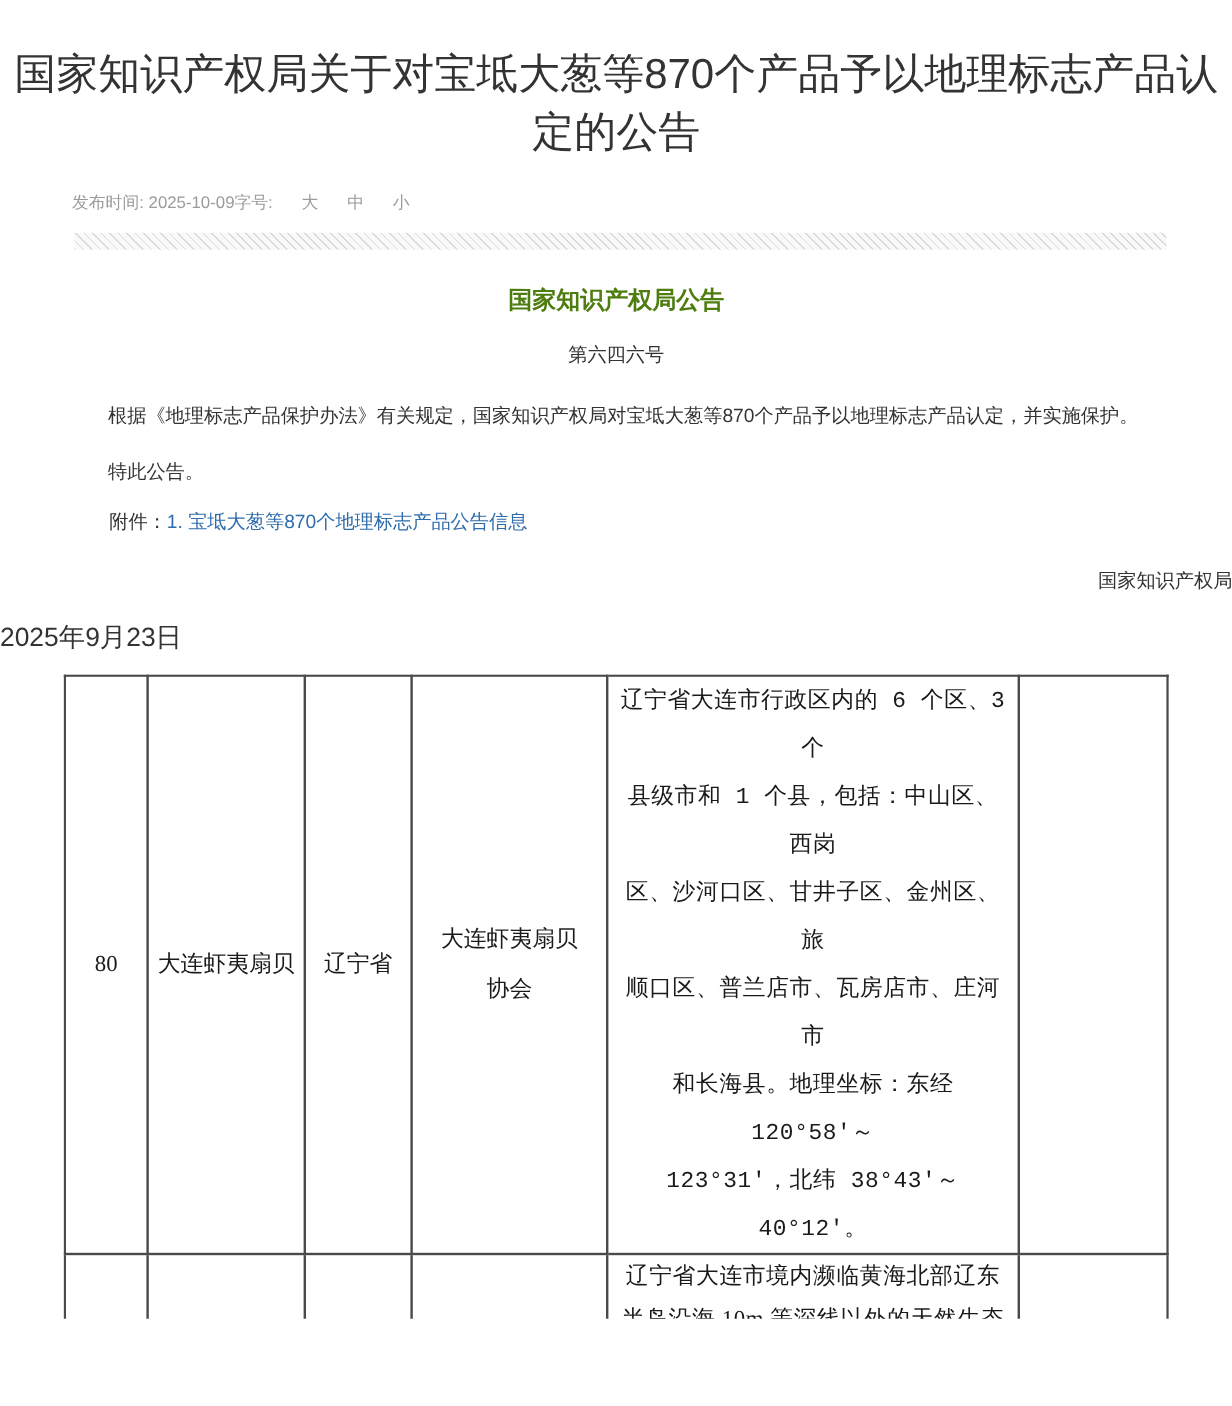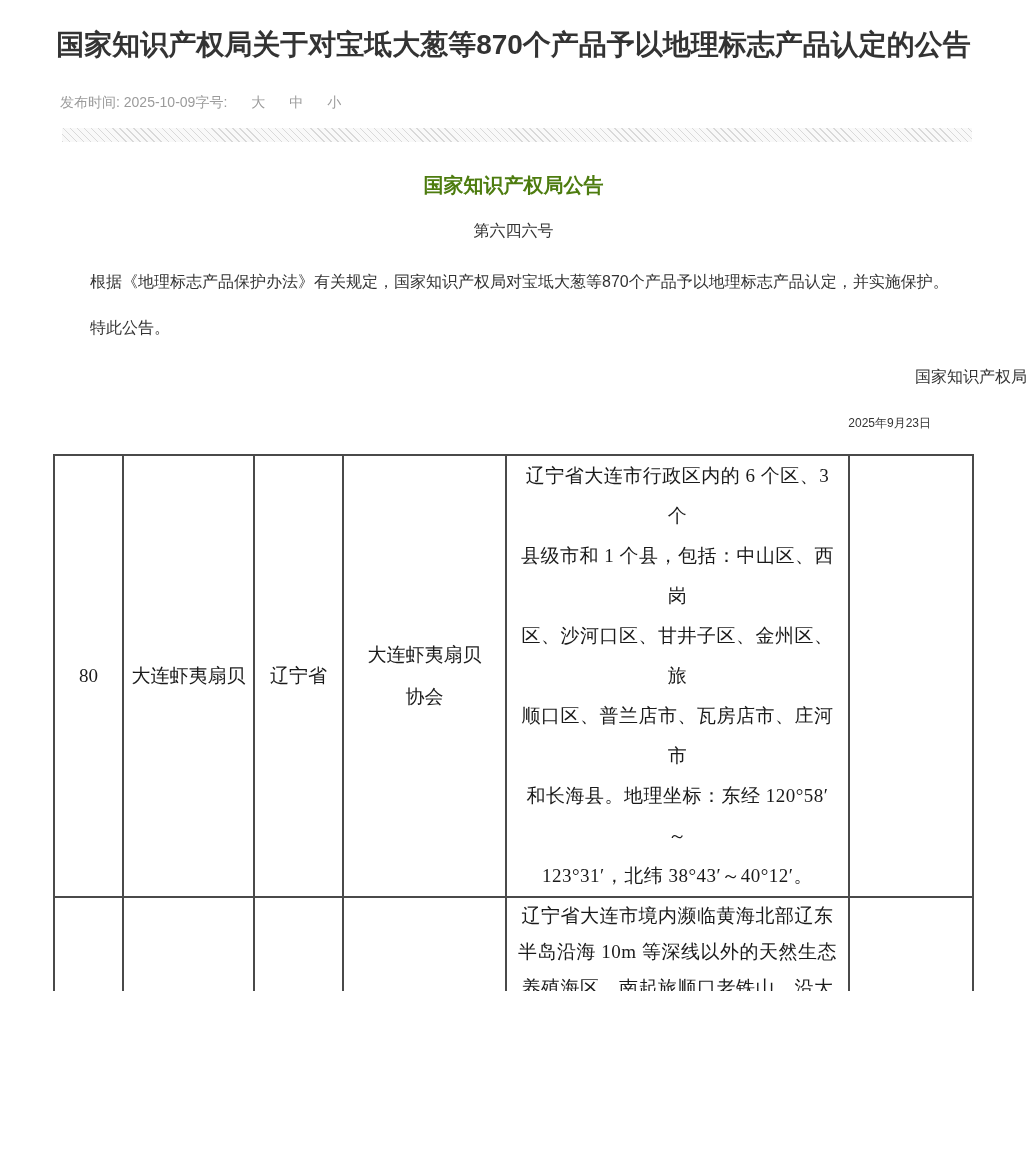--- a/index.html
+++ b/index.html
@@ -7,24 +7,24 @@
   body {
     width: 1027px;
     height: 1172px;
     overflow: hidden;
     font-family: "Liberation Sans", "DejaVu Sans", sans-serif;
     color: #333333;
   }
 
   
   .doc-title {
-    padding-top: 20px;
-    text-align: center;
-    font-weight: bold;
-    font-size: 28px;
+    padding-top: 37px;
+    text-align: center;
+    font-weight: normal;
+    font-size: 35px;
     color: #333333;
   }
   .doc-title .t-line { line-height: 49px; }
 
   .meta-row {
     margin-top: 24px;
     padding: 0 94px 0 60px;
     height: 20px;
     display: flex;
     justify-content: flex-start;
@@ -80,23 +80,22 @@
   .attach-link { text-decoration: none; cursor: pointer; }
 
   .signature {
     margin-top: 22px;
     text-align: right;
     font-size: 16px;
     line-height: 24px;
   }
   .sig-date {
     margin-top: 22px;
-    text-align: right;
     padding-right: 96px;
-    font-size: 12px;
+    font-size: 22px;
     line-height: 24px;
   }
 
   
   .table-wrap {
     margin: 19px 0 0 53px;
     width: 921px;
     height: 537px;
     overflow: hidden;
   }
@@ -115,21 +114,21 @@
     line-height: 42px;
   }
   .pre { white-space: pre-line; }
   .row-80 { height: 310px; }
   .row-81 { height: 220px; }
   .cell-region {
     text-align: left;
     padding: 0 10px;
     letter-spacing: 0.5px;
   }
-  .row-80 .cell-region { line-height: 40px; }
+  .row-80 .cell-region { line-height: 40px; font-family: Liberation Mono, monospace; }
   .row-81 .cell-region { line-height: 36px; }
   .row-81 td { line-height: 40px; }
 </style>
 </head>
 <body>
 
 <div class="doc-title">
   <div class="t-line">国家知识产权局关于对宝坻大葱等870个产品予以地理标志产品认定的公告</div>
 </div>
 
@@ -145,20 +144,23 @@
 
 <div class="hatch-divider"></div>
 
 <div class="article-heading">国家知识产权局公告</div>
 <div class="doc-number">第六四六号</div>
 
 <p class="para-main">根据《地理标志产品保护办法》有关规定，国家知识产权局对宝坻大葱等870个产品予以地理标志产品认定，并实施保护。</p>
 <p class="para-conclude">特此公告。</p>
 
 <div class="attachments">
+  <div class="attach-line1">
+    <span class="attach-label">附件：</span><a class="attach-link" style="color: rgb(46, 108, 171);">1. 宝坻大葱等870个地理标志产品公告信息</a>
+  </div>
 </div>
 
 <div class="signature">国家知识产权局</div>
 <div class="sig-date">2025年9月23日</div>
 
 <div class="table-wrap">
   <table class="gi-table">
     <colgroup>
       <col style="width:69px">
         <col style="width:131px">

